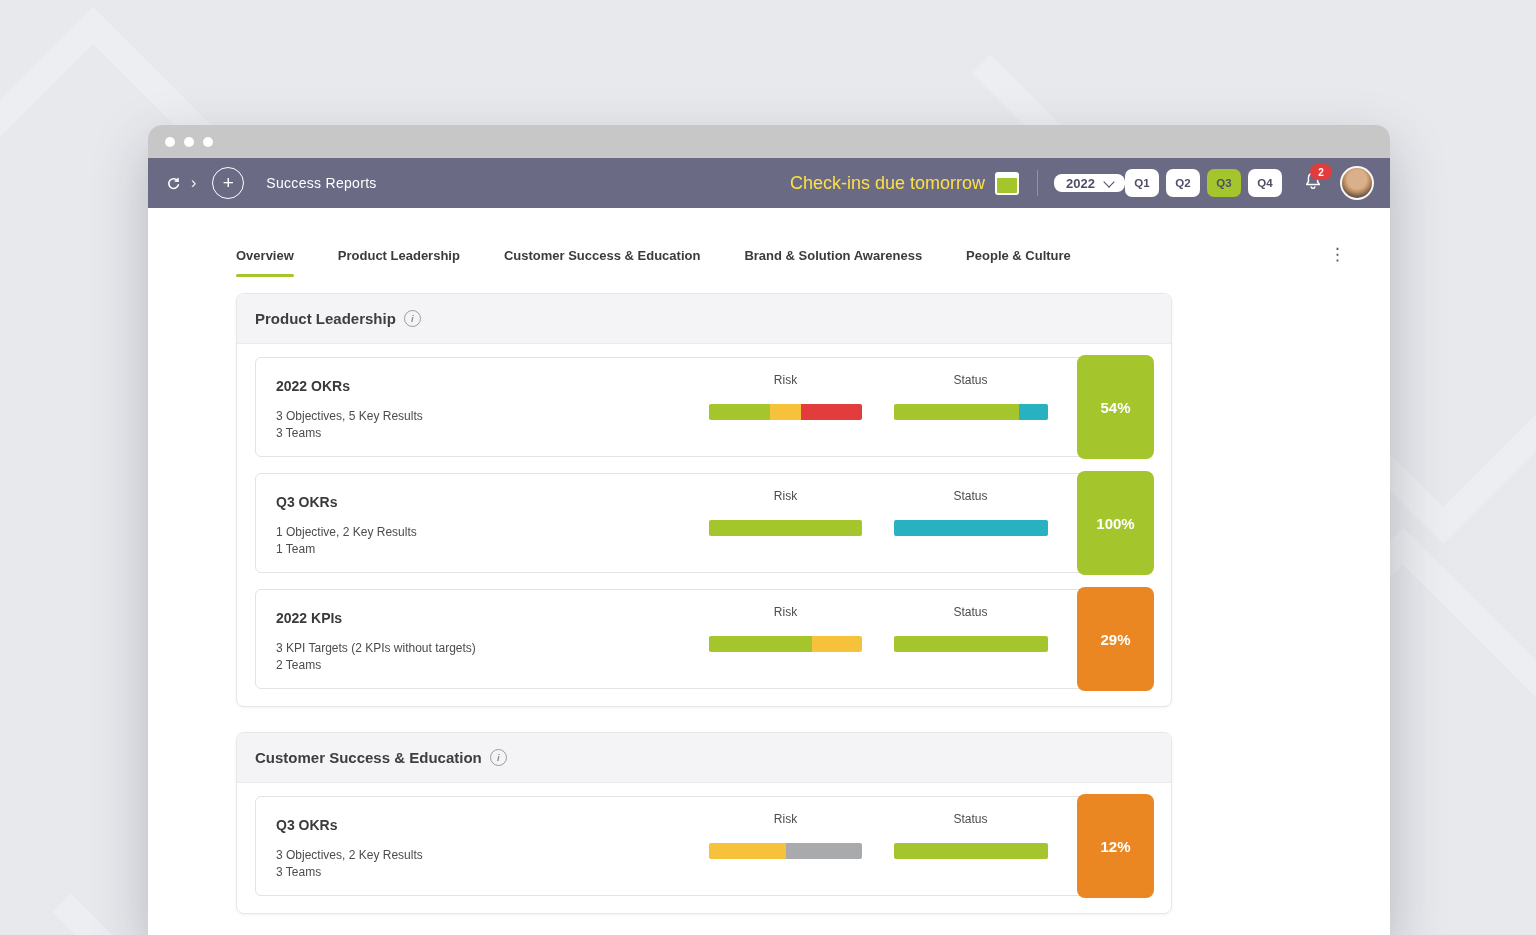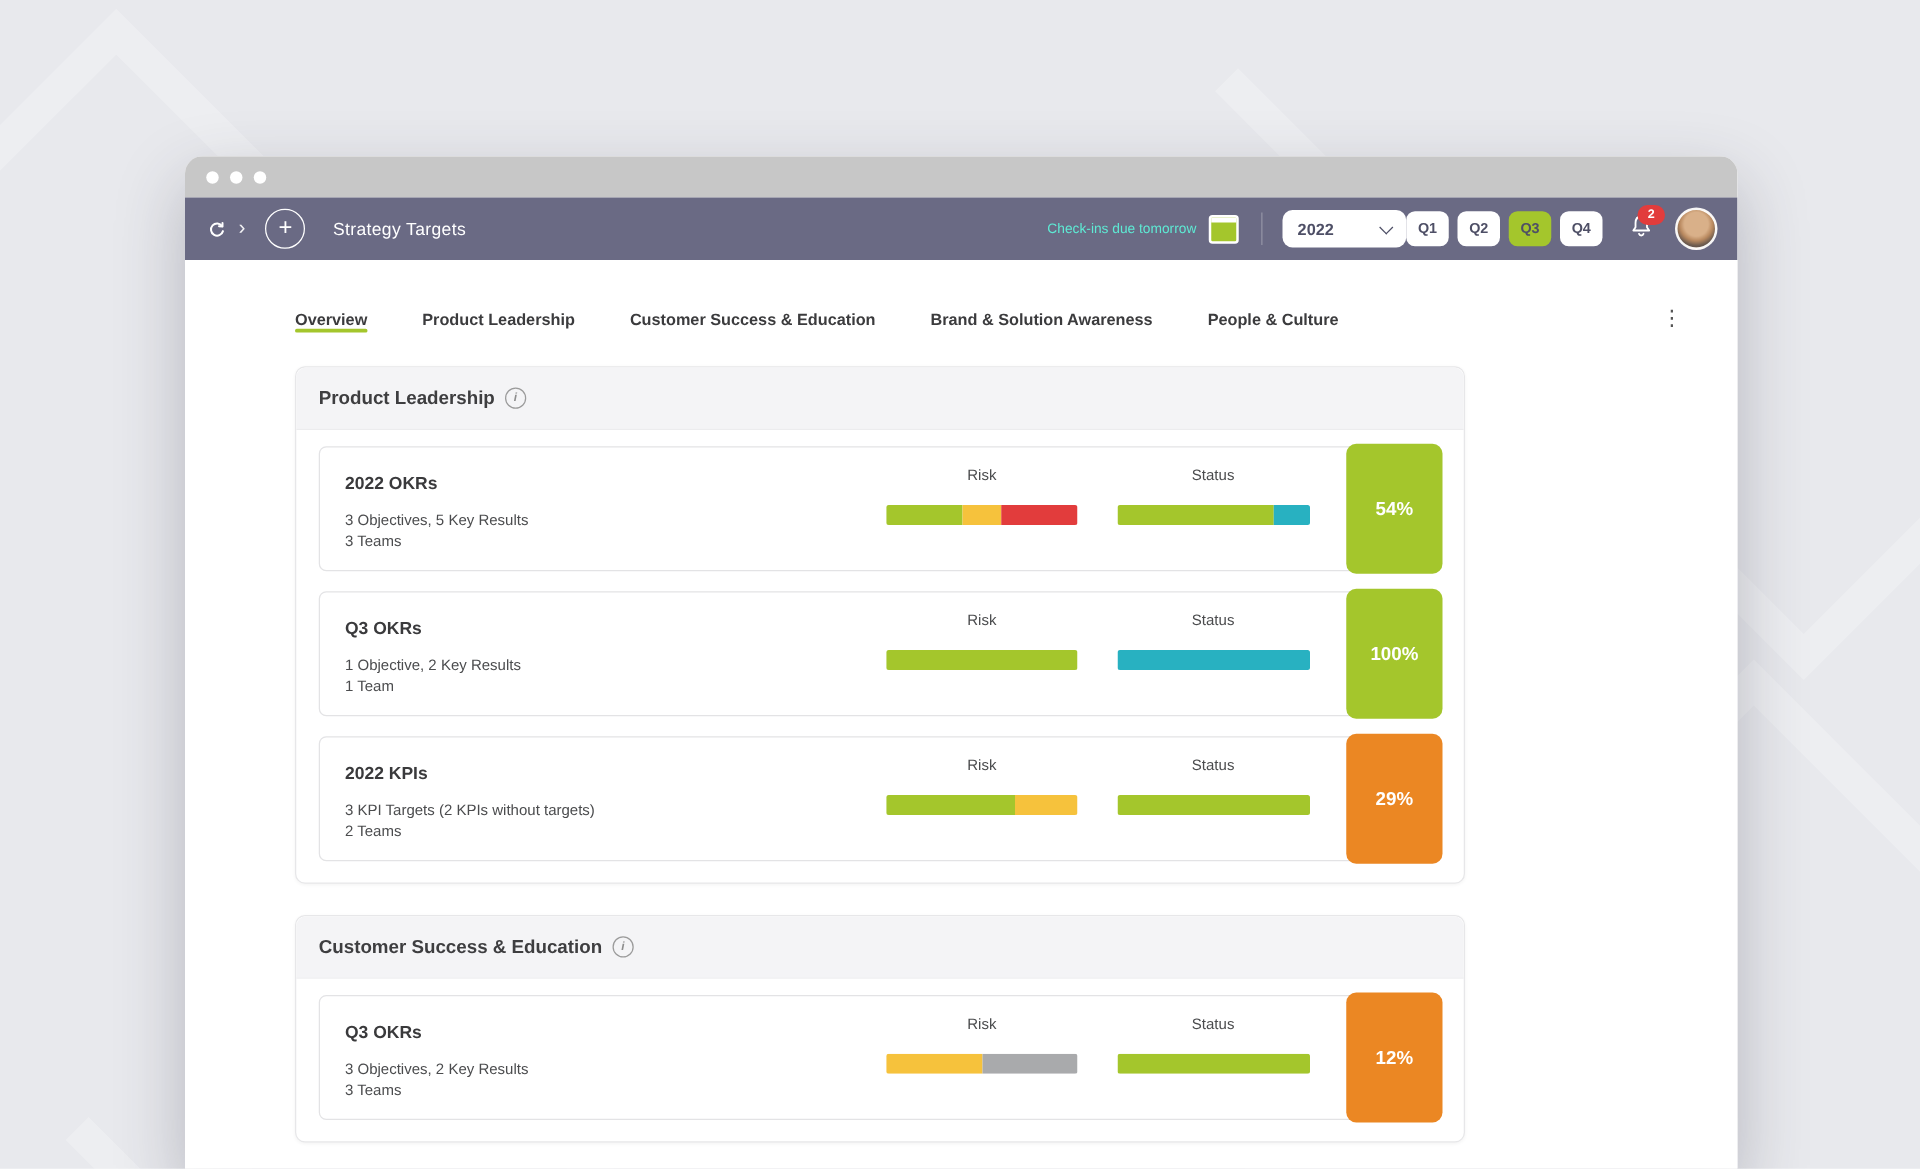--- a/index.html
+++ b/index.html
@@ -27,40 +27,40 @@
   .titlebar .dot{width:10px;height:10px;border-radius:50%;background:#fff;margin-right:9px;}
 
   .appbar{height:50px;background:#6a6a84;flex:0 0 auto;display:flex;align-items:center;padding:0 16px;color:#fff;}
   .nav-icons{display:flex;align-items:center;gap:10px;margin-left:2px;}
   .icon-btn{display:flex;align-items:center;justify-content:center;cursor:pointer;}
   .chev{font-size:16px;color:rgba(255,255,255,.92);line-height:1;}
   .plus-btn{width:30px;height:30px;border:1.6px solid #fff;border-radius:50%;margin-left:16px;
     display:flex;align-items:center;justify-content:center;font-size:19px;font-weight:300;color:#fff;cursor:pointer;}
   .app-title{margin-left:22px;font-size:14px;font-weight:500;letter-spacing:.3px;}
   .appbar .spacer{flex:1;}
-  .checkins{font-size:11px;color:#5eead4;}
+  .checkins{font-size:18px;color:#fde047;}
   .cal-icon{width:20px;height:19px;border:2px solid #fff;border-radius:3px;background:#a4c62c;margin-left:10px;position:relative;}
   .cal-icon:before{content:"";position:absolute;left:0;top:0;right:0;height:4px;background:#fff;}
   .vdivider{width:1px;height:26px;background:rgba(255,255,255,.28);margin:0 16px 0 18px;}
-  .year-select{height:30px;background:#fff;border-radius:8px;display:flex;align-items:center;padding:0 12px;cursor:pointer;gap:28px;}
+  .year-select{height:18px;background:#fff;border-radius:8px;display:flex;align-items:center;padding:0 12px;cursor:pointer;}
   .year-select .yr{font-size:13px;font-weight:600;color:#4e4f66;}
   .dd-chev{width:7px;height:7px;border-right:1.8px solid #4e4f66;border-bottom:1.8px solid #4e4f66;transform:rotate(45deg);margin:-3px 0 0 10px;}
   .quarters{display:flex;gap:7px;}
   .qbtn{width:34px;height:28px;background:#fff;border-radius:7px;display:flex;align-items:center;justify-content:center;
     font-size:11.5px;font-weight:700;color:#4e4f66;cursor:pointer;}
   .qbtn.active{background:#a4c62c;}
   .bell-wrap{position:relative;margin-left:20px;cursor:pointer;}
   .badge-notif{position:absolute;top:-6px;right:-8px;min-width:16px;height:16px;border-radius:8px;background:#e23c3c;
     color:#fff;font-size:10px;font-weight:700;display:flex;align-items:center;justify-content:center;padding:0 3px;}
   .avatar{width:30px;height:30px;border-radius:50%;margin-left:16px;border:2px solid rgba(255,255,255,.95);
     background:radial-gradient(circle at 50% 38%, #d9b089 0 40%, #b9895f 55%, #6b5a4e 72%, #4a4440 100%);cursor:pointer;}
 
   .content{flex:1;background:#fff;position:relative;overflow:hidden;}
   .tabs{position:absolute;left:88px;top:40px;display:flex;gap:44px;}
-  .tab{font-size:13px;font-weight:700;color:#3b3b3d;cursor:pointer;padding-bottom:3px;position:relative;white-space:nowrap;}
+  .tab{font-size:13px;font-weight:700;color:#3b3b3d;cursor:pointer;padding-bottom:14px;position:relative;white-space:nowrap;}
   .tab.active:after{content:"";position:absolute;left:0;right:0;bottom:0;height:3px;background:#a4c62c;border-radius:2px;}
   .kebab{position:absolute;right:44px;top:38px;font-size:17px;color:#555;letter-spacing:0;cursor:pointer;line-height:1;}
 
   .sections{position:absolute;left:88px;top:85px;width:936px;}
   .section-card{background:#fff;border:1px solid #e7e7e9;border-radius:8px;box-shadow:0 1px 3px rgba(0,0,0,.05);margin-bottom:25px;}
   .section-header{height:49px;background:#f4f4f6;border-bottom:1px solid #ececee;border-radius:8px 8px 0 0;
     display:flex;align-items:center;padding:0 18px;}
   .section-title{font-size:15px;font-weight:700;color:#3e3e40;}
   .info-icon{width:15px;height:15px;border:1.4px solid #9b9b9b;border-radius:50%;margin-left:8px;
     display:flex;align-items:center;justify-content:center;font-size:9.5px;color:#8d8d8d;font-style:italic;font-weight:600;}
@@ -102,21 +102,21 @@
     <div class="nav-icons">
       <span class="icon-btn">
         <svg width="15" height="15" viewBox="0 0 16 16" fill="none">
           <path d="M12.5 5.2 A5.2 5.2 0 1 0 13.2 9.5" stroke="#fff" stroke-width="1.7" stroke-linecap="round"></path>
           <path d="M12.8 2.6 L12.8 5.6 L9.8 5.3" stroke="#fff" stroke-width="1.7" stroke-linecap="round" stroke-linejoin="round" fill="none"></path>
         </svg>
       </span>
       <span class="icon-btn chev">›</span>
     </div>
     <div class="plus-btn">+</div>
-    <div class="app-title">Strategy Targets</div>
+    <div class="app-title">Success Reports</div>
     <div class="spacer"></div>
     <span class="checkins">Check-ins due tomorrow</span>
     <span class="cal-icon"></span>
     <span class="vdivider"></span>
     <div class="year-select">
       <span class="yr">2022</span>
       <span class="dd-chev"></span>
     </div>
     <div class="quarters">
         <div class="qbtn">Q1</div>

